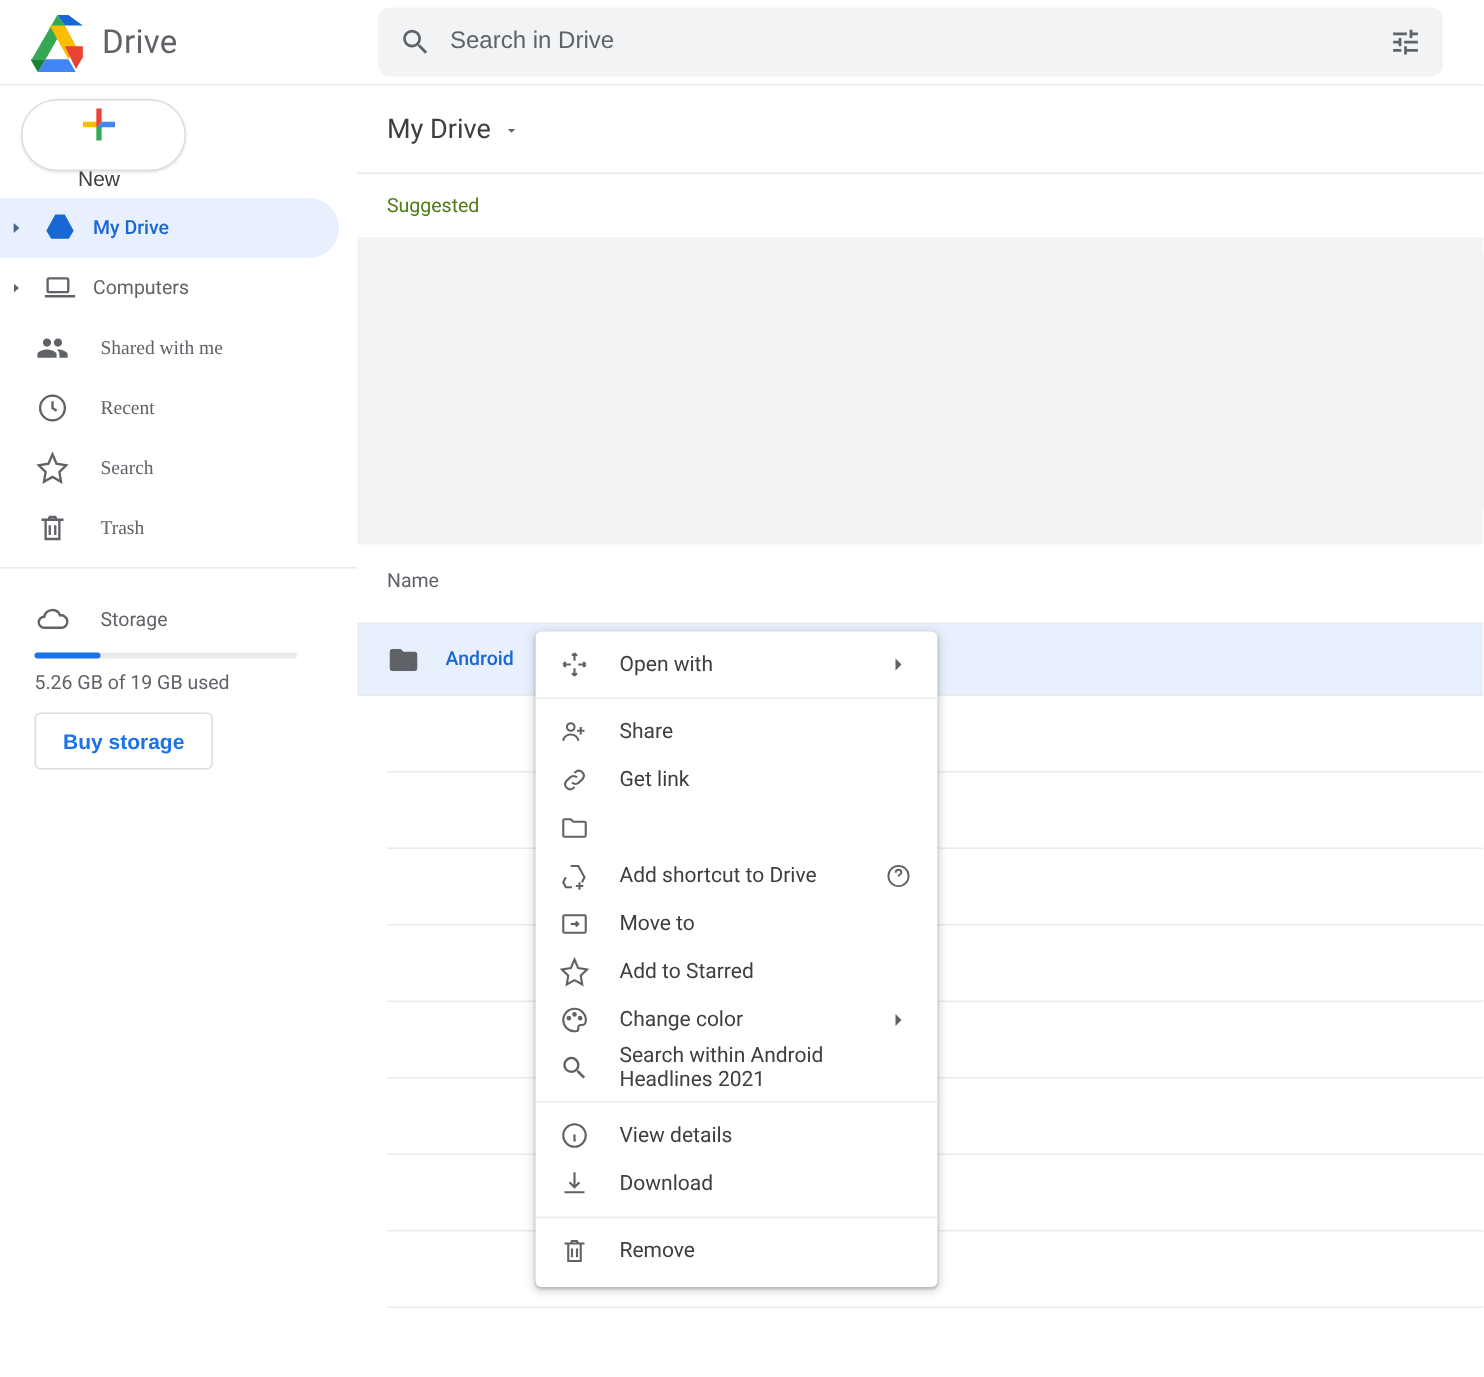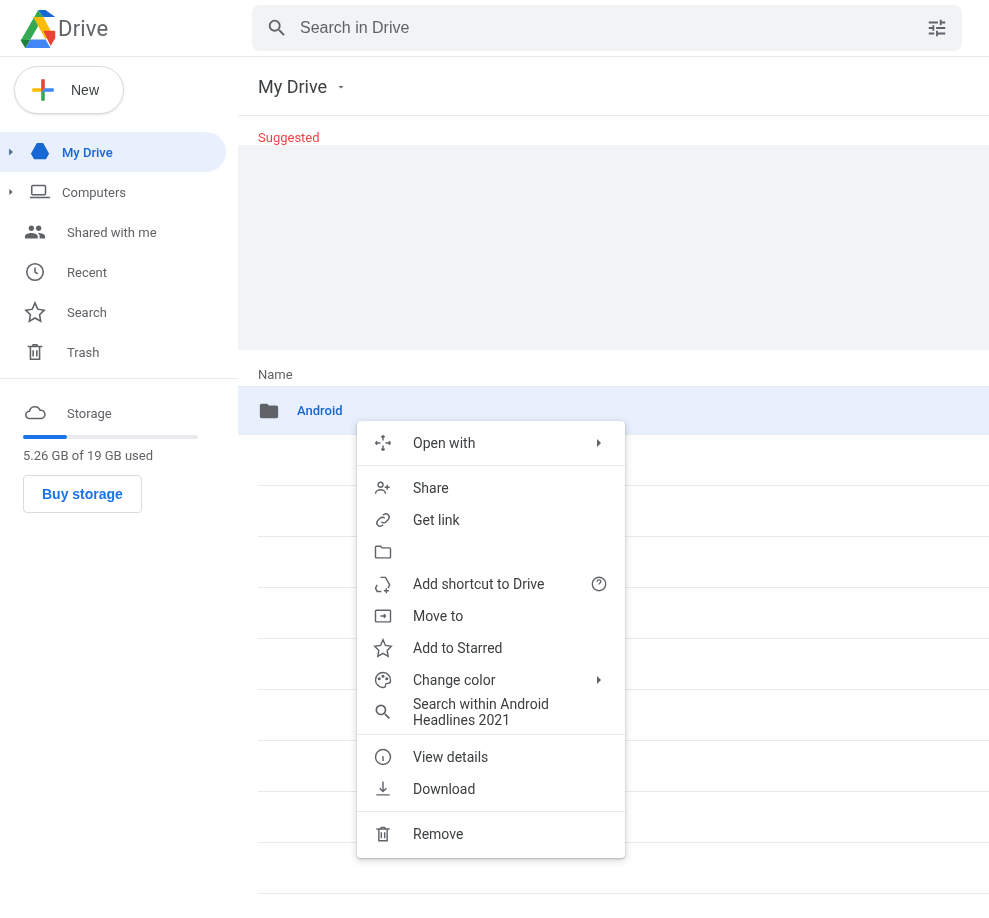--- a/index.html
+++ b/index.html
@@ -1,59 +1,59 @@
 <!DOCTYPE html>
 <html><head>
   <meta charset="utf-8">
   <style>
     * { box-sizing: border-box; margin: 0; padding: 0; }
     body { font-family: "Google Sans", Roboto, Arial, sans-serif; background:#fff; color:#3c4043; width:989px; height:918px; overflow:hidden; }
 
     
     .header { display:flex; align-items:center; height:57px; border-bottom:1px solid #e8eaed; padding:0 12px; gap:12px; }
-    .logo-wrap { display:flex; align-items:center; padding-left:6px; width:225px; }
+    .logo-wrap { display:flex; align-items:center; gap:10px; padding-left:6px; width:225px; }
     .logo-wrap .app-title { font-size:22px; color:#5f6368; letter-spacing:0.2px; }
     .search-bar { flex:1; display:flex; align-items:center; background:#f1f3f4; border-radius:8px; height:46px; padding:0 14px; gap:12px; max-width:710px; margin-left:3px; }
     .search-bar input { flex:1; border:none; background:transparent; outline:none; font-size:16px; color:#5f6368; }
     .search-bar input::placeholder { color:#5f6368; }
 
     
     .layout { display:flex; height:calc(918px - 57px); }
     .sidebar { width:238px; min-width:238px; padding-top:9px; border-right:0; }
     .main { flex:1; padding:19px 0 0 0; position:relative; }
 
     
-    .new-btn { display:flex; align-items:center; gap:12px; height:48px; width:110px; margin-left:14px; margin-bottom:18px; border-radius:28px; border:1px solid #dadce0; background:#fff; padding:0 18px 0 12px; box-shadow:0 1px 2px rgba(60,64,67,0.15); cursor:pointer; }
+    .new-btn { display:flex; align-items:center; gap:12px; height:48px; width:110px; margin-left:14px; margin-bottom:18px; border-radius:28px; border:1px solid #dadce0; background:#fff; padding:0 18px 0 12px; box-shadow:0 1px 2px rgba(60,64,67,0.15); cursor:pointer;flex-direction:column; }
     .new-btn span.label { font-size:14px; color:#3c4043; font-weight:500; }
 
     
     .nav-item { display:flex; align-items:center; height:40px; padding-left:23px; gap:20px; cursor:pointer; border-radius:0 20px 20px 0; font-size:13px; color:#5f6368; margin-right:12px; }
     .nav-item .caret { width:10px; display:flex; justify-content:center; }
     .nav-item .nav-icon { width:24px; display:flex; justify-content:center; }
-    .nav-item.no-caret { padding-left:23px; }
+    .nav-item.no-caret { padding-left:23px;font-family:Liberation Serif, serif; }
     .nav-item.active { background:#e8f0fe; color:#1967d2; font-weight:500; }
     .nav-item.active svg { fill:#1967d2; stroke:#1967d2; }
     .nav-item.with-caret { padding-left:6px; gap:10px; }
     .nav-item.with-caret .caret svg { fill:#5f6368; }
     .nav-item.with-caret .nav-icon { margin-left:2px; }
     .divider { margin:6px 0 14px 0; border-top:1px solid #e8eaed; }
 
     .storage { padding-left:23px; }
     .storage .nav-item { padding-left:0; }
     .storage-bar { width:175px; height:4px; background:#e8eaed; border-radius:2px; margin-top:2px; margin-bottom:9px; position:relative; }
     .storage-bar .fill { position:absolute; left:0; top:0; height:100%; width:25%; background:#1a73e8; border-radius:2px; }
     .storage-text { font-size:13px; color:#5f6368; margin-bottom:12px; }
     .buy-btn { border:1px solid #dadce0; background:#fff; color:#1a73e8; font-size:14px; font-weight:700; height:38px; padding:0 18px; border-radius:4px; cursor:pointer; }
 
     
     .breadcrumb { display:flex; align-items:center; gap:8px; padding-left:20px; margin-bottom:18px; }
     .breadcrumb .title { font-size:18px; color:#3c4043; }
-    .suggested-label { font-size:13px; color:#ef4444; padding-left:20px; }
+    .suggested-label { font-size:13px; color:#4d7c0f; padding-left:20px; margin-bottom:13px; }
     .suggested-panel { background:#f1f3f4; height:205px; margin-left:0; }
-    .name-label { font-size:13px; color:#5f6368; padding-left:20px; margin-top:17px; margin-bottom:4px; }
+    .name-label { font-size:13px; color:#5f6368; padding-left:20px; margin-top:17px; margin-bottom:20px; }
     .file-row { display:flex; align-items:center; height:48px; border-bottom:1px solid #e8eaed; padding-left:20px; gap:17px; }
     .file-row.selected { background:#e8f0fe; }
     .file-row .file-name { font-size:13px; color:#1967d2; font-weight:500; }
     .file-blank-rows .row-line { height:51px; border-bottom:1px solid #e8eaed; }
 
     
     .context-menu { position:absolute; top:421px; left:357px; width:268px; background:#fff; border-radius:4px; box-shadow:0 2px 6px 2px rgba(60,64,67,0.15), 0 1px 2px rgba(60,64,67,0.3); padding:6px 0 8px; }
     .ctx-item { display:flex; align-items:center; height:32px; padding:0 16px; gap:20px; font-size:14px; color:#3c4043; cursor:pointer; }
     .ctx-item .ctx-icon { width:20px; display:flex; justify-content:center; }
     .ctx-item .ctx-label { flex:1; }

